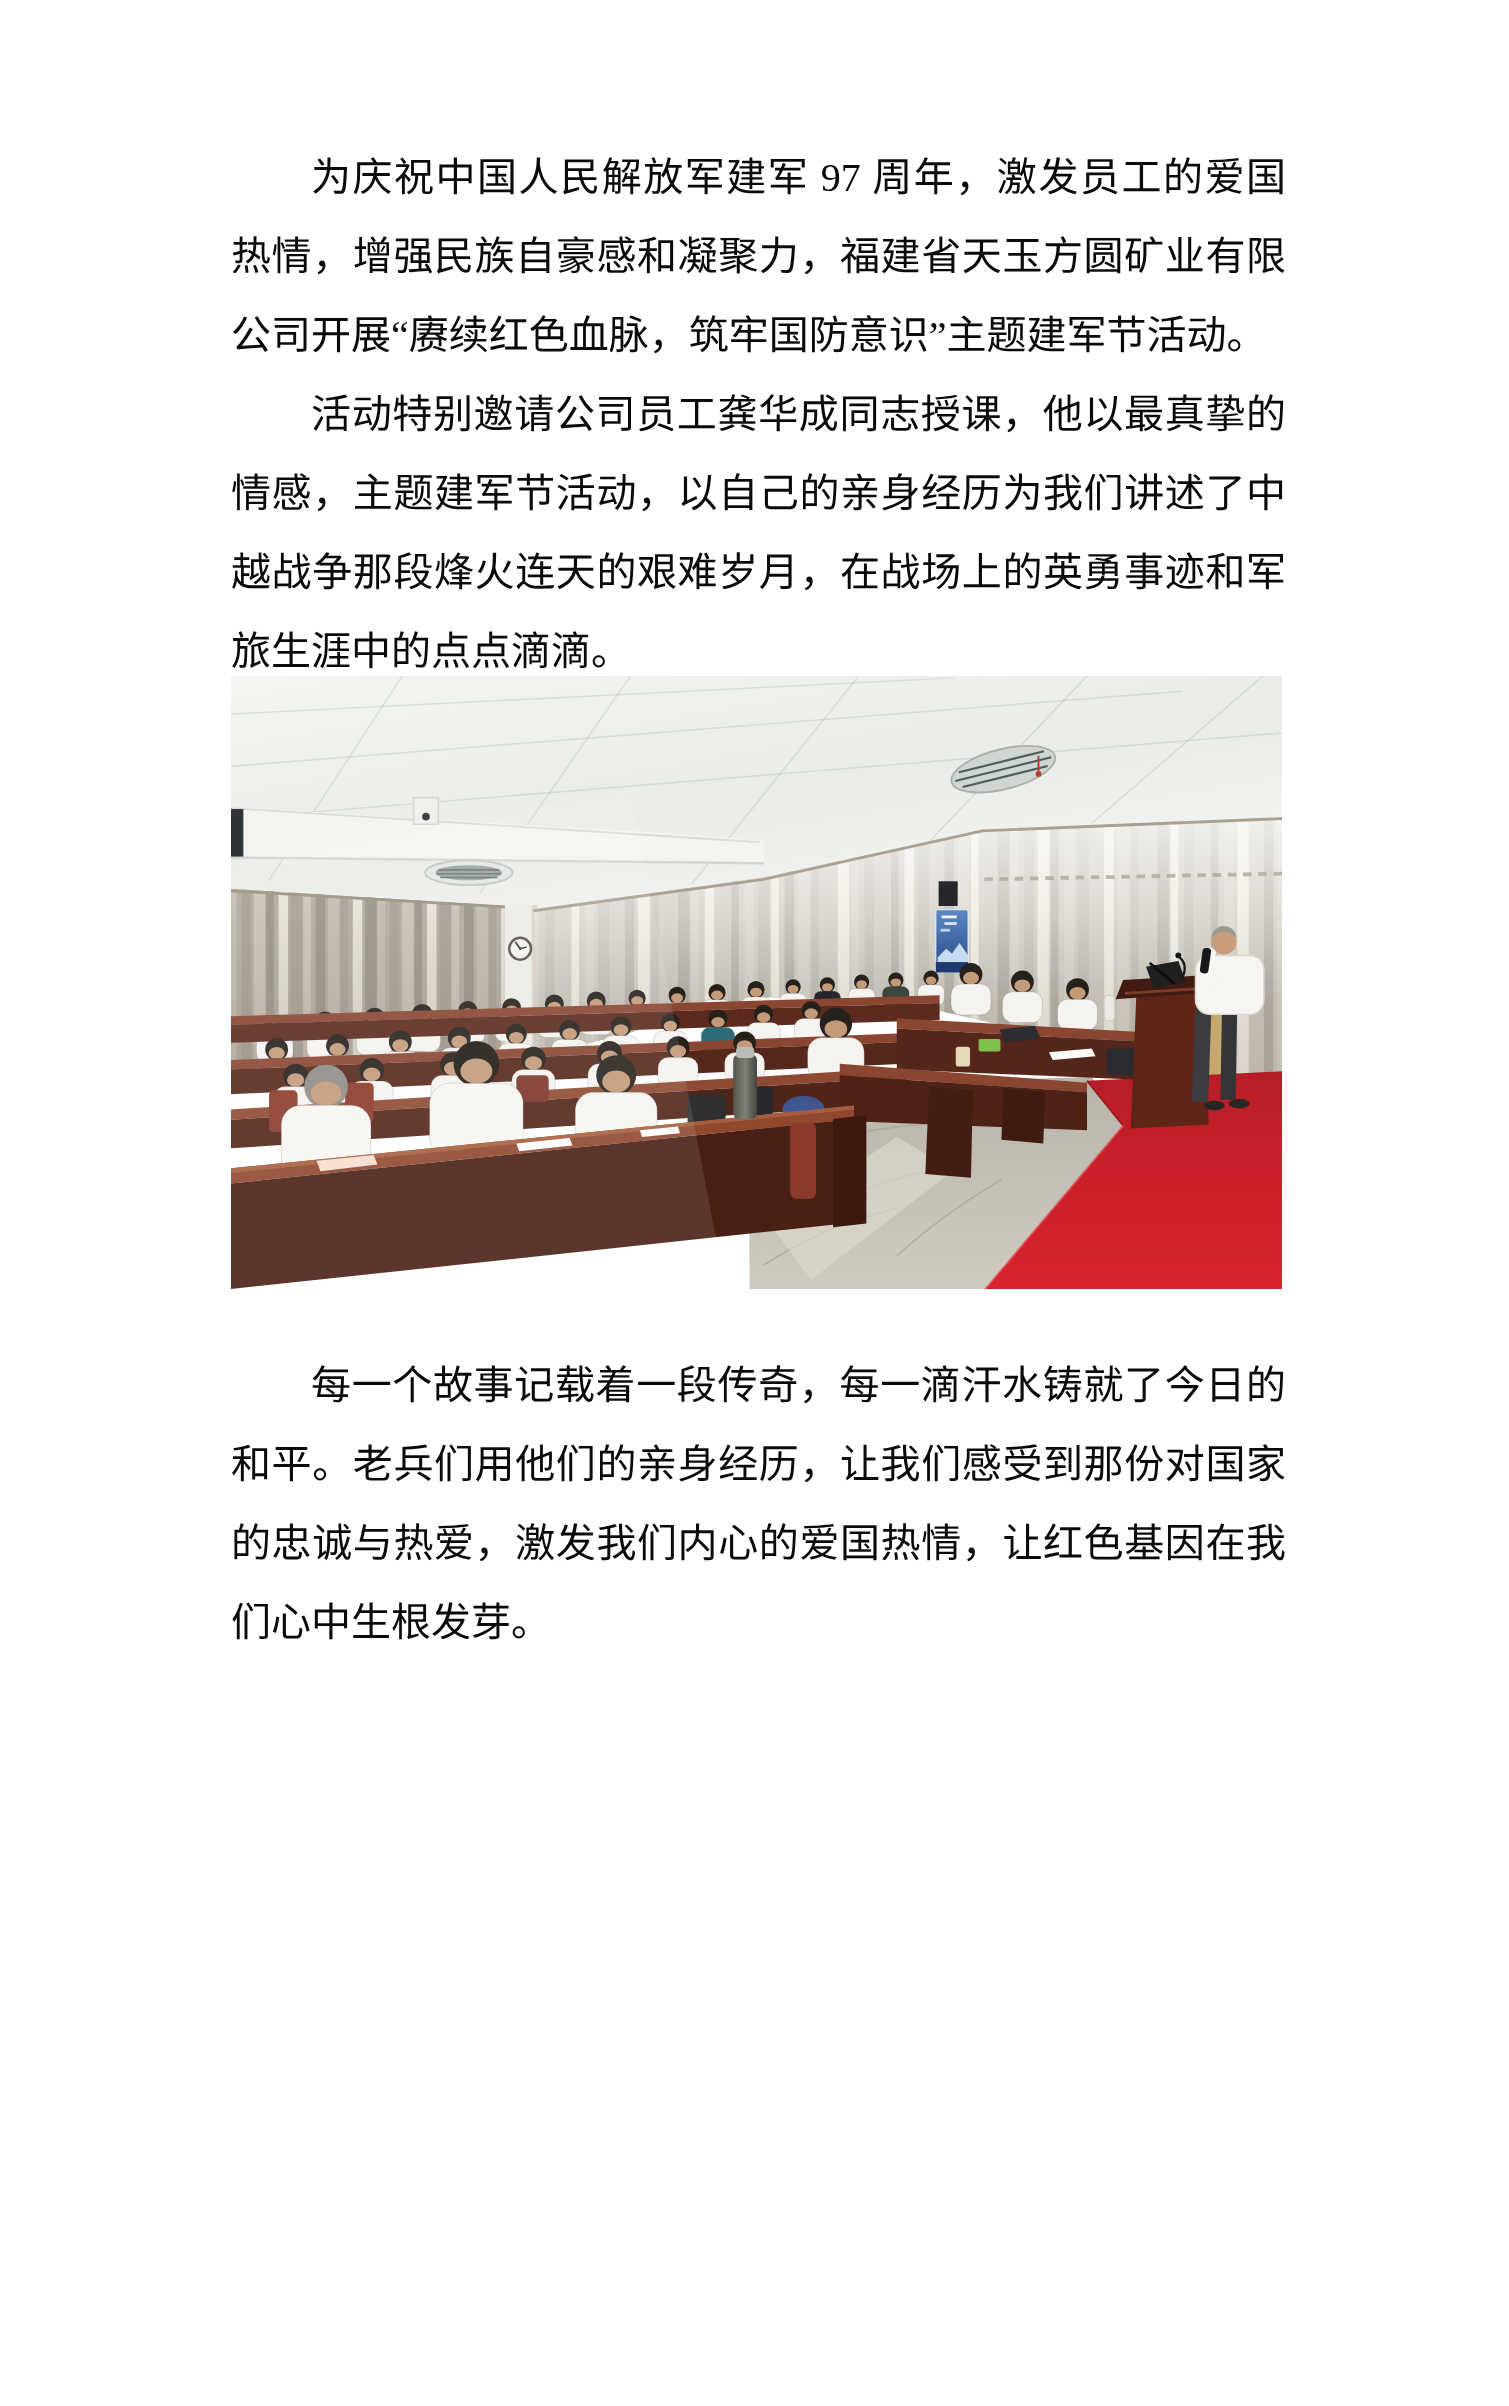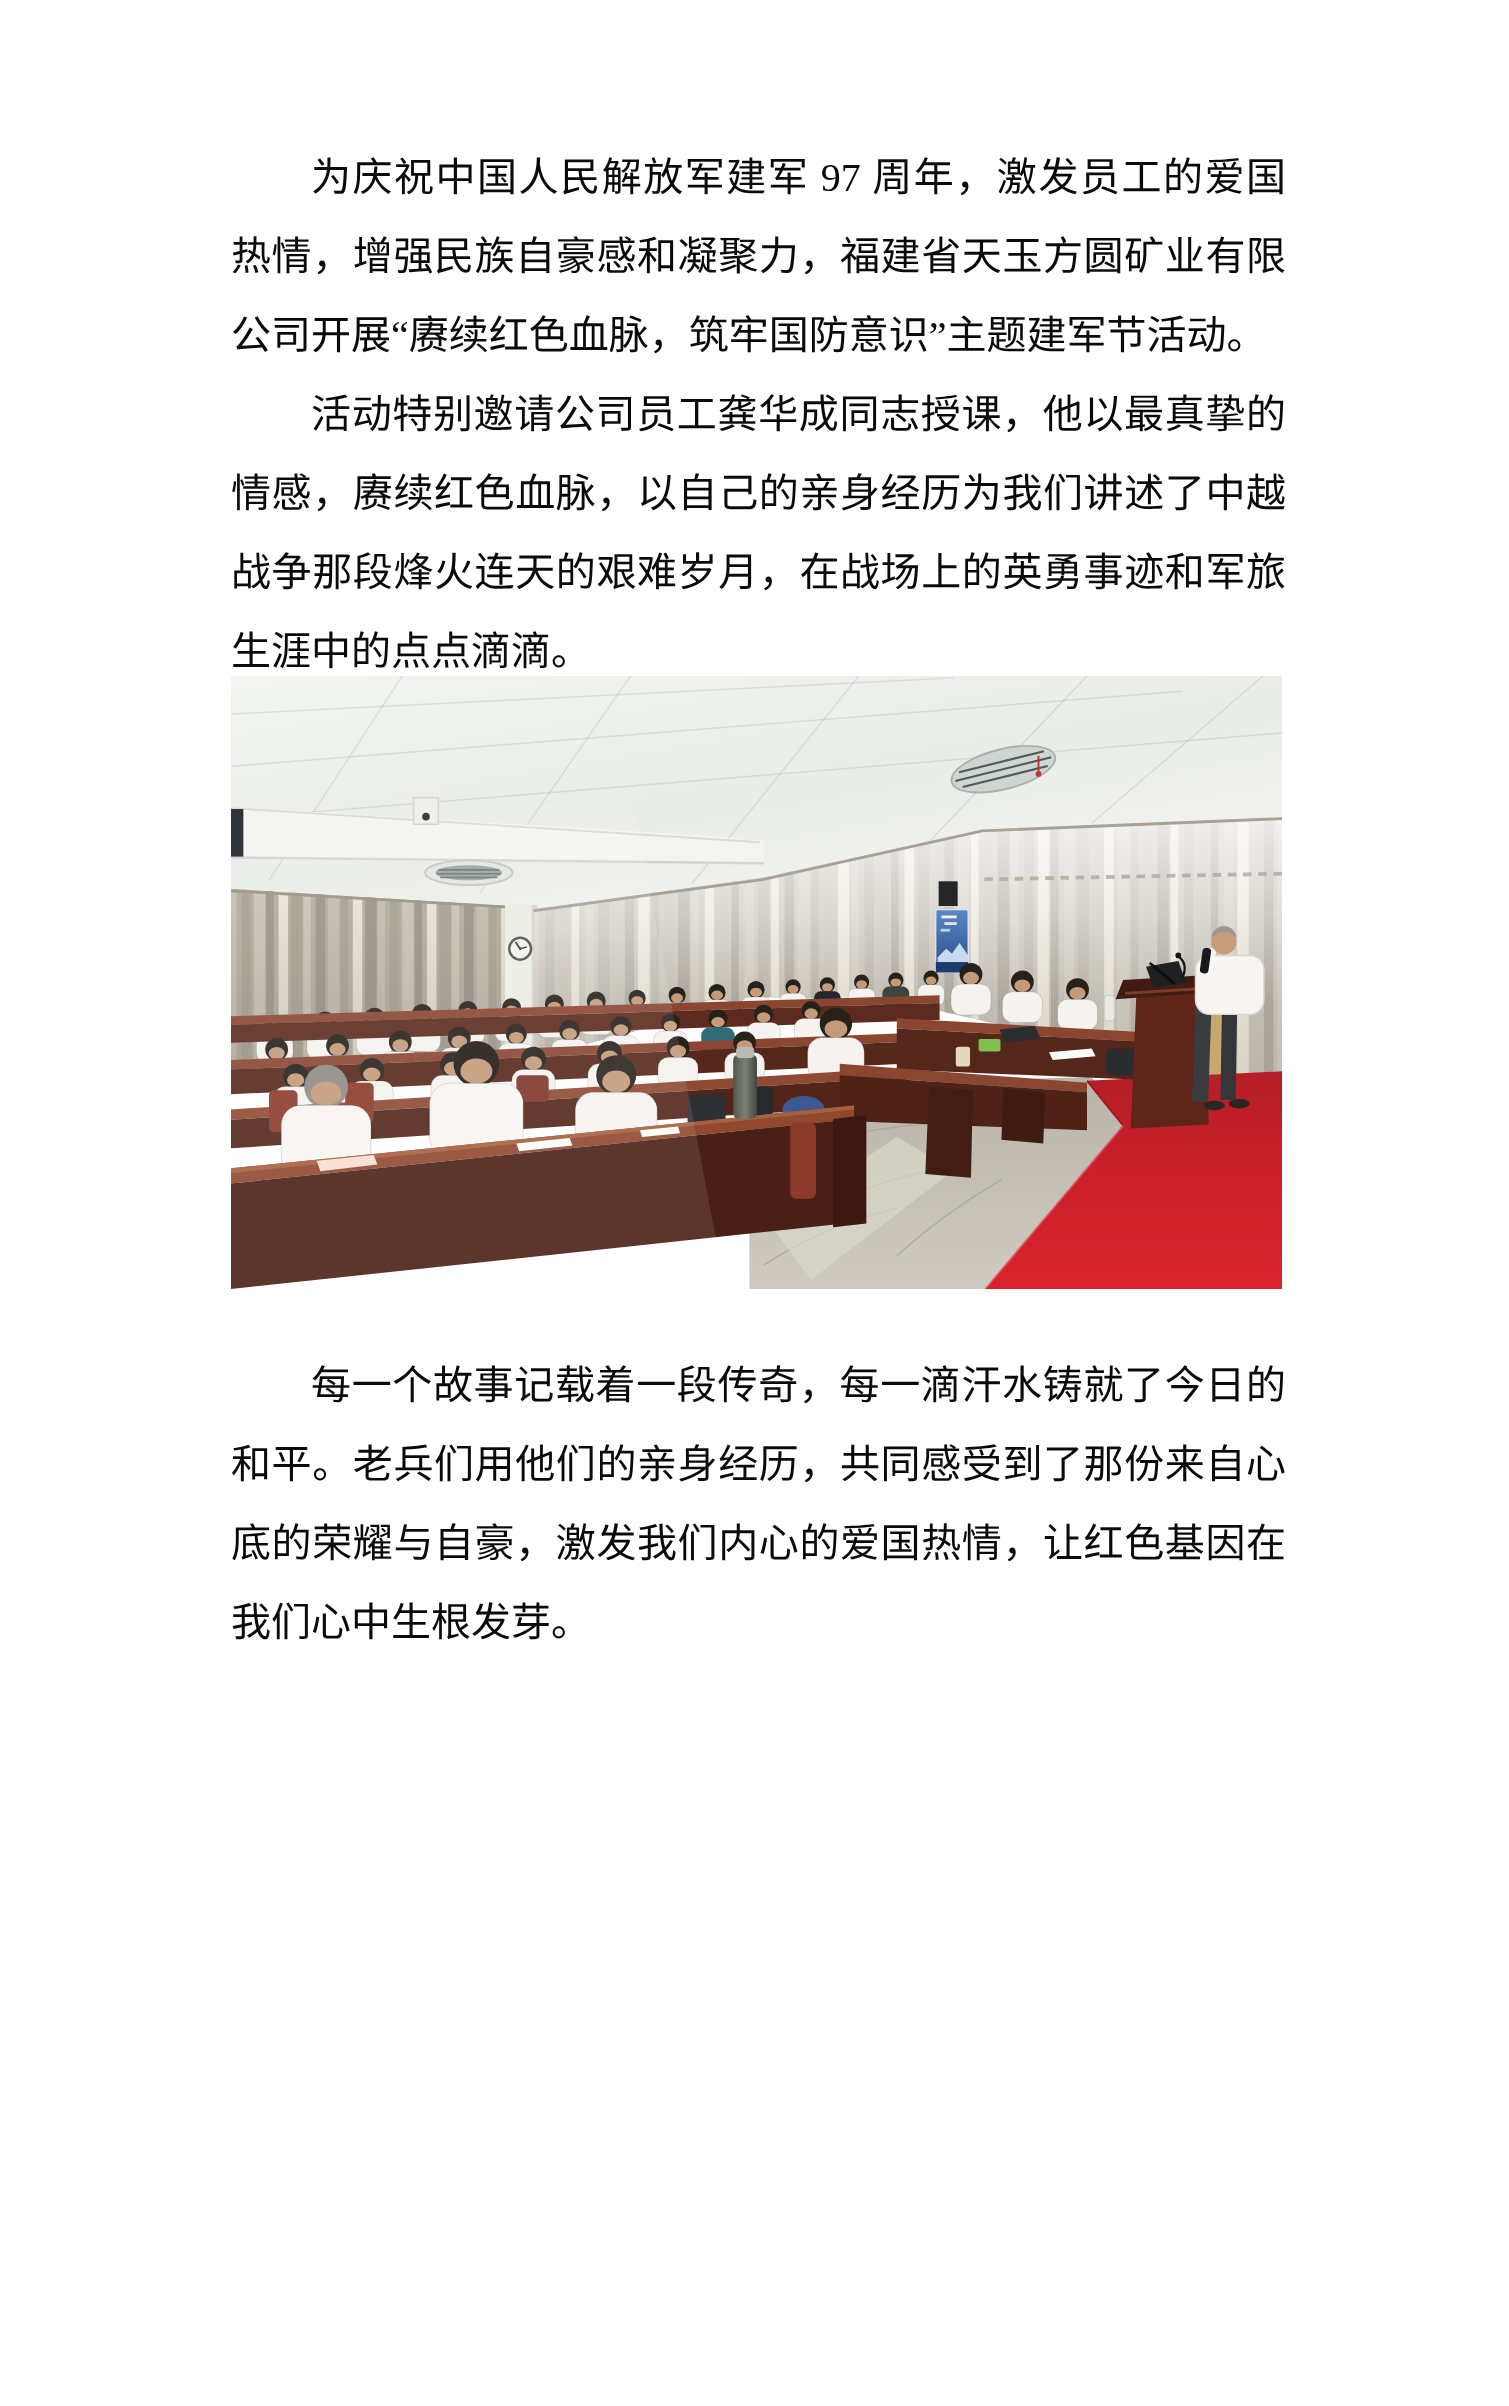--- a/index.html
+++ b/index.html
@@ -13,21 +13,21 @@
   }
   figure.photo{margin:-15px 0 57px 0;padding:0;width:1051px;height:613px;}
   figure.photo svg{display:block;width:1051px;height:613px;}
 </style>
 </head>
 <body>
 
 <div class="page">
   <article class="content">
     <p>为庆祝中国人民解放军建军 97 周年，激发员工的爱国热情，增强民族自豪感和凝聚力，福建省天玉方圆矿业有限公司开展“赓续红色血脉，筑牢国防意识”主题建军节活动。</p>
-    <p>活动特别邀请公司员工龚华成同志授课，他以最真挚的情感，赓续红色血脉，以自己的亲身经历为我们讲述了中越战争那段烽火连天的艰难岁月，在战场上的英勇事迹和军旅生涯中的点点滴滴。</p>
+    <p>活动特别邀请公司员工龚华成同志授课，他以最真挚的情感，主题建军节活动，以自己的亲身经历为我们讲述了中越战争那段烽火连天的艰难岁月，在战场上的英勇事迹和军旅生涯中的点点滴滴。</p>
 
     <figure class="photo" aria-label="会议室内员工身着白衬衫分排就座于红木课桌前听课，后墙挂蓝色宣传画与挂钟，右侧木质讲台旁一位男士手持话筒讲话，地面铺红色地毯">
       <svg id="scene" viewBox="0 0 1105 645" preserveAspectRatio="none">
         <defs>
           <linearGradient id="ceilGrad" x1="0" y1="0" x2="0.7" y2="1">
             <stop offset="0" stop-color="#f3f5f1"></stop>
             <stop offset="0.55" stop-color="#e9ece7"></stop>
             <stop offset="1" stop-color="#f6f6f2"></stop>
           </linearGradient>
           <linearGradient id="backLight" x1="0" y1="0" x2="0" y2="1">
@@ -451,16 +451,16 @@
         </g>
         <g>
           <rect x="528" y="398" width="25" height="68" rx="6" fill="url(#thermoGrad)"></rect>
           <rect x="531" y="390" width="19" height="12" rx="4" fill="#b9bcb6"></rect>
         </g>
 
         <polygon points="0,200 420,120 520,645 0,645" fill="#ffffff" opacity="0.10"></polygon>
       </svg>
     </figure>
 
-    <p>每一个故事记载着一段传奇，每一滴汗水铸就了今日的和平。老兵们用他们的亲身经历，共同感受到了那份来自心底的荣耀与自豪，激发我们内心的爱国热情，让红色基因在我们心中生根发芽。</p>
+    <p>每一个故事记载着一段传奇，每一滴汗水铸就了今日的和平。老兵们用他们的亲身经历，让我们感受到那份对国家的忠诚与热爱，激发我们内心的爱国热情，让红色基因在我们心中生根发芽。</p>
   </article>
 </div>
 
 
 </body></html>

